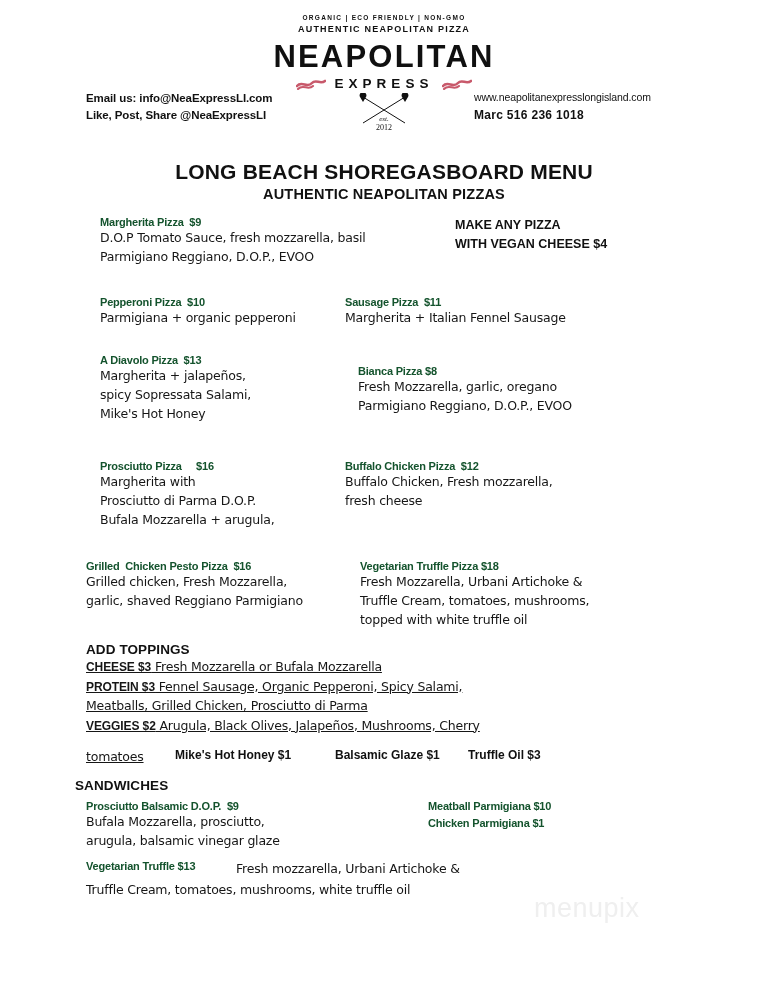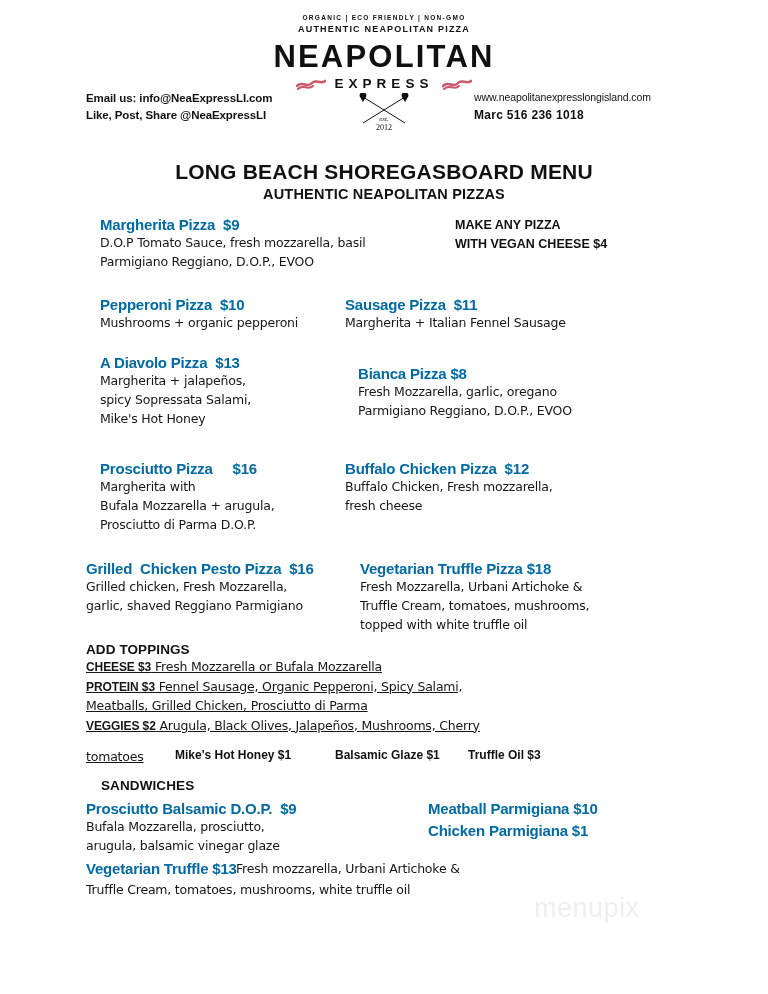--- a/index.html
+++ b/index.html
@@ -141,23 +141,23 @@
 
   
   .body-wrap {
     position: relative;
     margin-top: 8px;
     padding: 0 0 0 0;
   }
   .item-name {
     font-family: "Liberation Sans", sans-serif;
     font-weight: 700;
-    font-size: 15px;
+    font-size: 11px;
     letter-spacing: -0.2px;
-    color: #0369a1;
+    color: #14532d;
     white-space: pre;
   }
   .item-desc {
     font-family: "DejaVu Sans", sans-serif;
     font-size: 12.5px;
     line-height: 1.52;
     color: #161616;
     letter-spacing: -0.2px;
   }
   .note-bold {
@@ -261,21 +261,21 @@
       <div class="item-desc">Parmigiano Reggiano, D.O.P., EVOO</div>
     </div>
 
     <div class="row" style="left:455px; top:6px; width:260px;">
       <div class="note-bold">MAKE ANY PIZZA</div>
       <div class="note-bold">WITH VEGAN CHEESE $4</div>
     </div>
 
     <div class="row" style="left:100px; top:86px; width:250px;">
       <div class="item-name">Pepperoni Pizza  $10</div>
-      <div class="item-desc">Mushrooms + organic pepperoni</div>
+      <div class="item-desc">Parmigiana + organic pepperoni</div>
     </div>
 
     <div class="row" style="left:345px; top:86px; width:300px;">
       <div class="item-name">Sausage Pizza  $11</div>
       <div class="item-desc">Margherita + Italian Fennel Sausage</div>
     </div>
 
     <div class="row" style="left:100px; top:144px; width:250px;">
       <div class="item-name">A Diavolo Pizza  $13</div>
       <div class="item-desc">Margherita + jalapeños,</div>
@@ -285,22 +285,22 @@
 
     <div class="row" style="left:358px; top:144px; width:300px;margin-top:11px;">
       <div class="item-name">Bianca Pizza $8</div>
       <div class="item-desc">Fresh Mozzarella, garlic, oregano</div>
       <div class="item-desc">Parmigiano Reggiano, D.O.P., EVOO</div>
     </div>
 
     <div class="row" style="left:100px; top:250px; width:260px;">
       <div class="item-name">Prosciutto Pizza     $16</div>
       <div class="item-desc">Margherita with</div>
+      <div class="item-desc">Prosciutto di Parma D.O.P.</div>
       <div class="item-desc">Bufala Mozzarella + arugula,</div>
-      <div class="item-desc">Prosciutto di Parma D.O.P.</div>
     </div>
 
     <div class="row" style="left:345px; top:250px; width:300px;">
       <div class="item-name">Buffalo Chicken Pizza  $12</div>
       <div class="item-desc">Buffalo Chicken, Fresh mozzarella,</div>
       <div class="item-desc">fresh cheese</div>
     </div>
 
     <div class="row" style="left:86px; top:350px; width:275px;">
       <div class="item-name">Grilled  Chicken Pesto Pizza  $16</div>
@@ -334,21 +334,21 @@
 
     <div class="row" style="left:86px; top:537px; width:620px;">
       <div style="position:relative; height:20px;">
         <span class="topping-line" style="position:absolute; left:0; top:0;">tomatoes</span>
         <span class="lbl" style="position:absolute; left:89px; top:1px; font-family:'Liberation Sans',sans-serif; font-weight:700; font-size:12px;">Mike's Hot Honey $1</span>
         <span class="lbl" style="position:absolute; left:249px; top:1px; font-family:'Liberation Sans',sans-serif; font-weight:700; font-size:12px;">Balsamic Glaze $1</span>
         <span class="lbl" style="position:absolute; left:382px; top:1px; font-family:'Liberation Sans',sans-serif; font-weight:700; font-size:12px;">Truffle Oil $3</span>
       </div>
     </div>
 
-    <div class="row" style="left:101px; top:568px; width:620px;">
+    <div class="row" style="left:75px; top:568px; width:620px;">
       <div class="section-head">SANDWICHES</div>
     </div>
 
     <div class="row" style="left:86px; top:590px; width:330px;">
       <div class="item-name">Prosciutto Balsamic D.O.P.  $9</div>
       <div class="item-desc">Bufala Mozzarella, prosciutto,</div>
       <div class="item-desc">arugula, balsamic vinegar glaze</div>
     </div>
 
     <div class="row" style="left:428px; top:590px; width:260px;">

